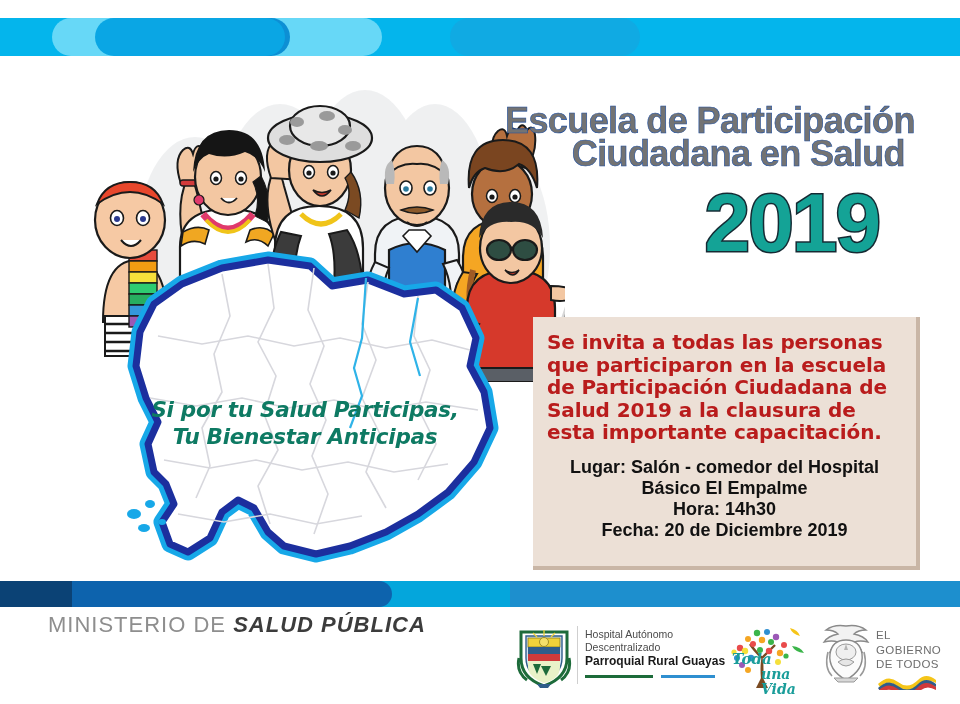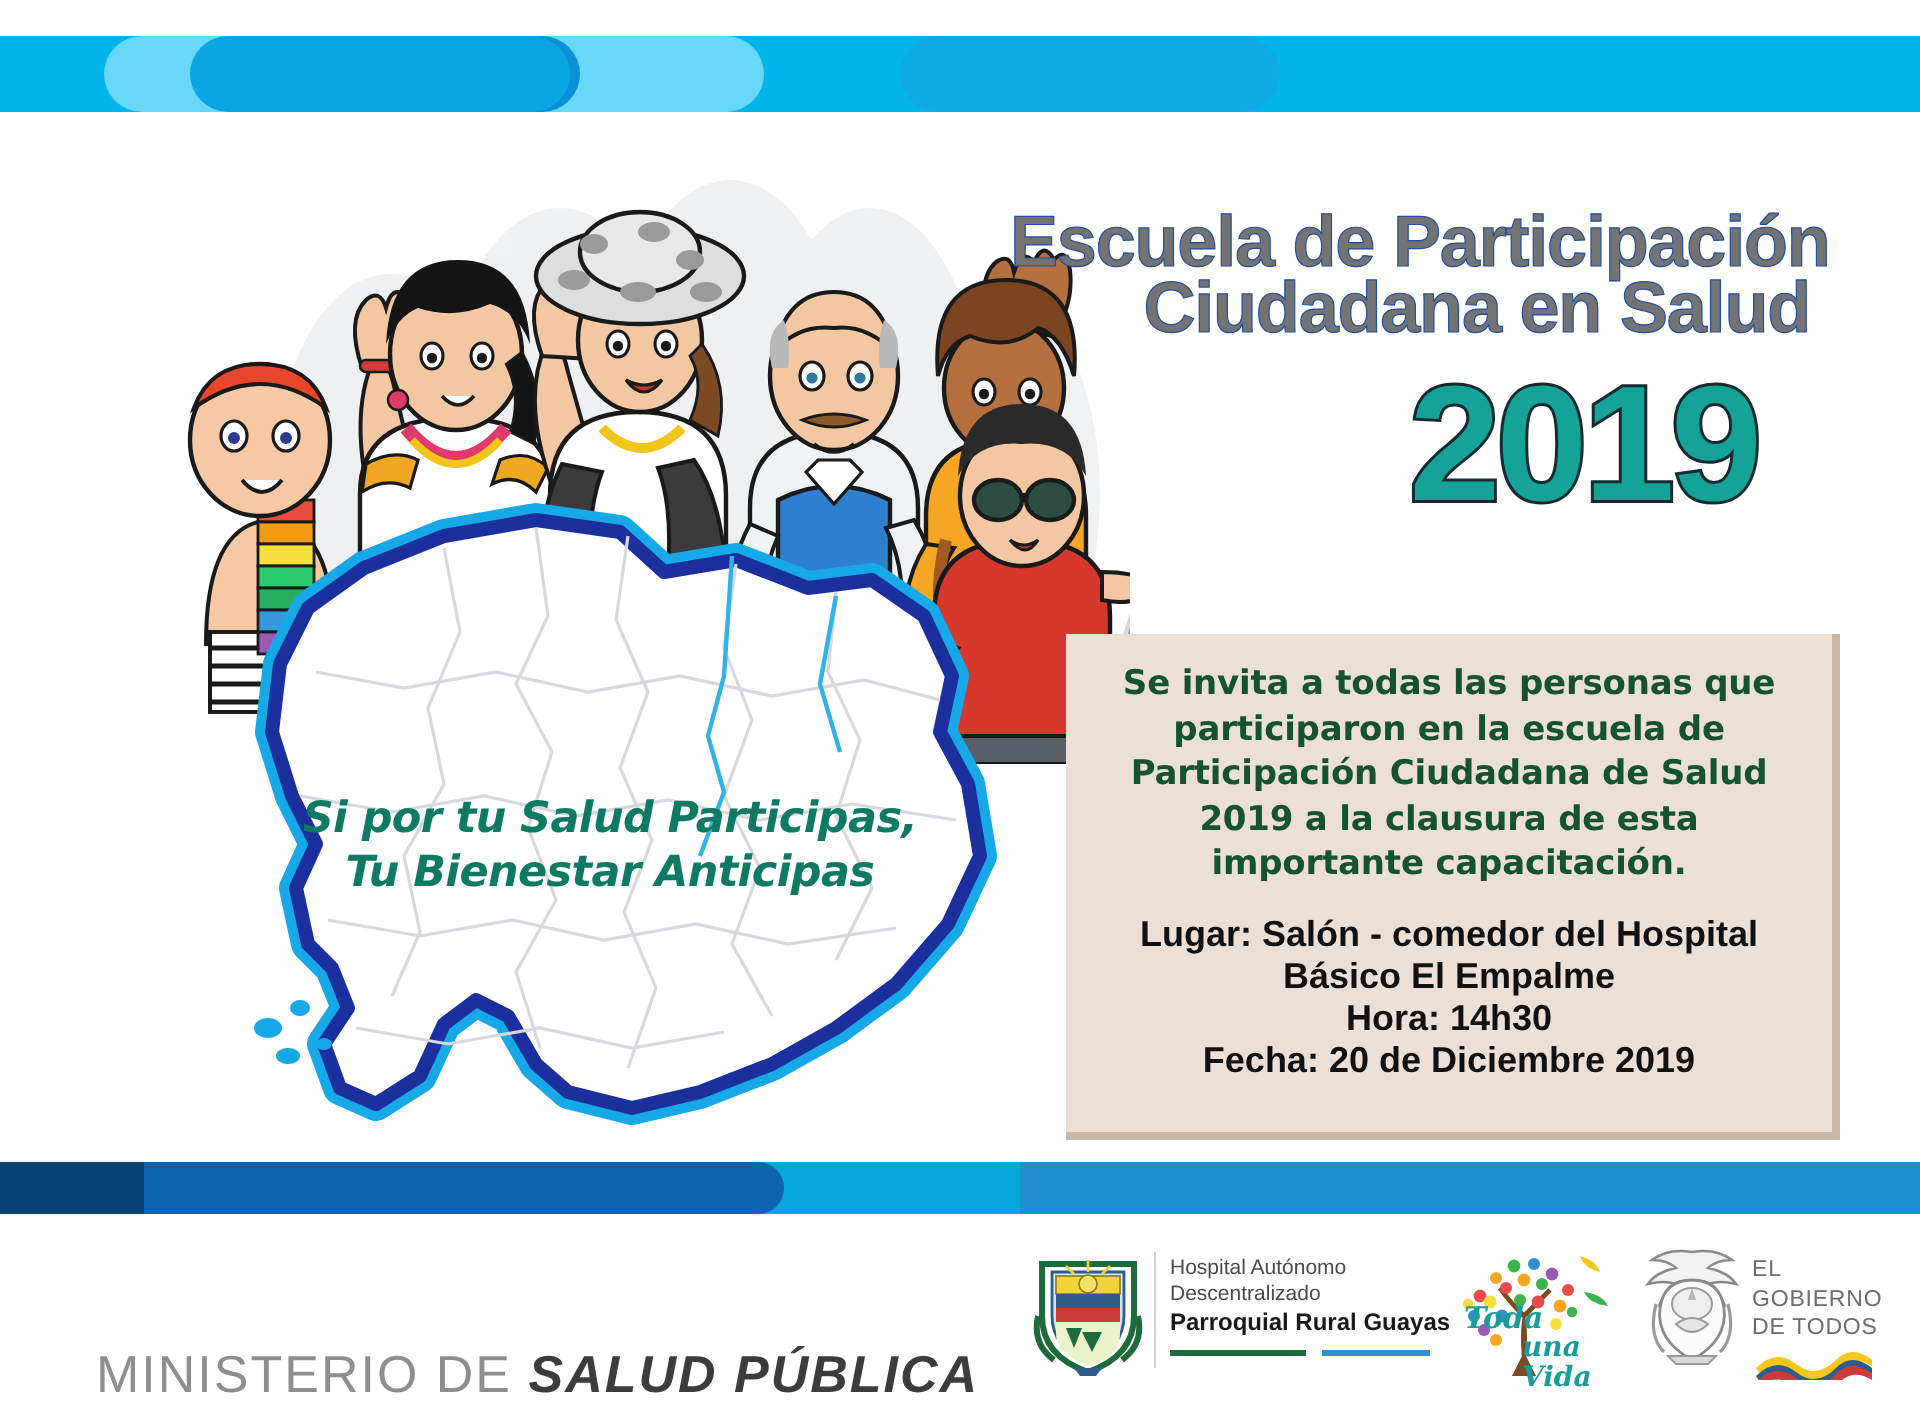--- a/index.html
+++ b/index.html
@@ -41,37 +41,37 @@
     color:#0e7a63;font-size:21.5px;line-height:27px;letter-spacing:-0.3px;
   }
 
   
   .infobox{
     position:absolute;left:533px;top:317px;width:387px;height:253px;
     background:#ece0d6;border-right:4px solid #c9b6a6;border-bottom:4px solid #c9b6a6;
     box-sizing:border-box;padding:14px 14px 8px 14px;
   }
   .info-invite{
-    font-family:"DejaVu Sans",sans-serif;font-weight:bold;color:#14532d;
-    font-size:17px;line-height:22.5px;text-align:center;letter-spacing:-0.1px;
+    font-family:"DejaVu Sans",sans-serif;font-weight:bold;color:#b91c1c;
+    font-size:20px;line-height:22.5px;text-align:left;letter-spacing:-0.1px;
   }
   .info-details{
     margin-top:13px;font-family:"Liberation Sans",sans-serif;font-weight:bold;color:#111;
     font-size:18px;line-height:21px;text-align:center;
   }
 
   
   .botband{position:absolute;left:0;top:581px;width:960px;height:26px;}
   .bb-light{position:absolute;left:0;top:0;width:960px;height:26px;background:#1d8fce;}
   .bb-cyan{position:absolute;left:0;top:0;width:510px;height:26px;background:#04a6dc;}
   .bb-mid{position:absolute;left:0;top:0;width:392px;height:26px;background:#0d63ad;border-radius:0 26px 26px 0;}
   .bb-dark{position:absolute;left:0;top:0;width:72px;height:26px;background:#0b4275;}
 
   
-  .msp{position:absolute;left:48px;top:672px;font-size:26px;letter-spacing:1px;white-space:nowrap;}
+  .msp{position:absolute;left:48px;top:612px;font-size:22px;letter-spacing:1px;white-space:nowrap;}
   .msp .thin{color:#8e8e8e;font-family:"Liberation Sans",sans-serif;font-weight:normal;}
   .msp .bold{color:#3c3c3c;font-family:"Liberation Sans",sans-serif;font-weight:bold;font-style:italic;}
 
   .logo-gad{position:absolute;left:515px;top:622px;width:200px;height:68px;}
   .gad-text{position:absolute;left:70px;top:6px;}
   .gad-l1,.gad-l2{font-size:10.5px;color:#4a4a4a;line-height:13px;}
   .gad-l3{font-size:12px;color:#1a1a1a;font-weight:bold;line-height:15px;white-space:nowrap;}
   .gad-rule{position:absolute;left:70px;top:53px;width:130px;height:3px;}
   .gad-rule i{display:block;float:left;height:3px;}
   .gad-div{position:absolute;left:62px;top:4px;width:1px;height:58px;background:#cfcfcf;}

